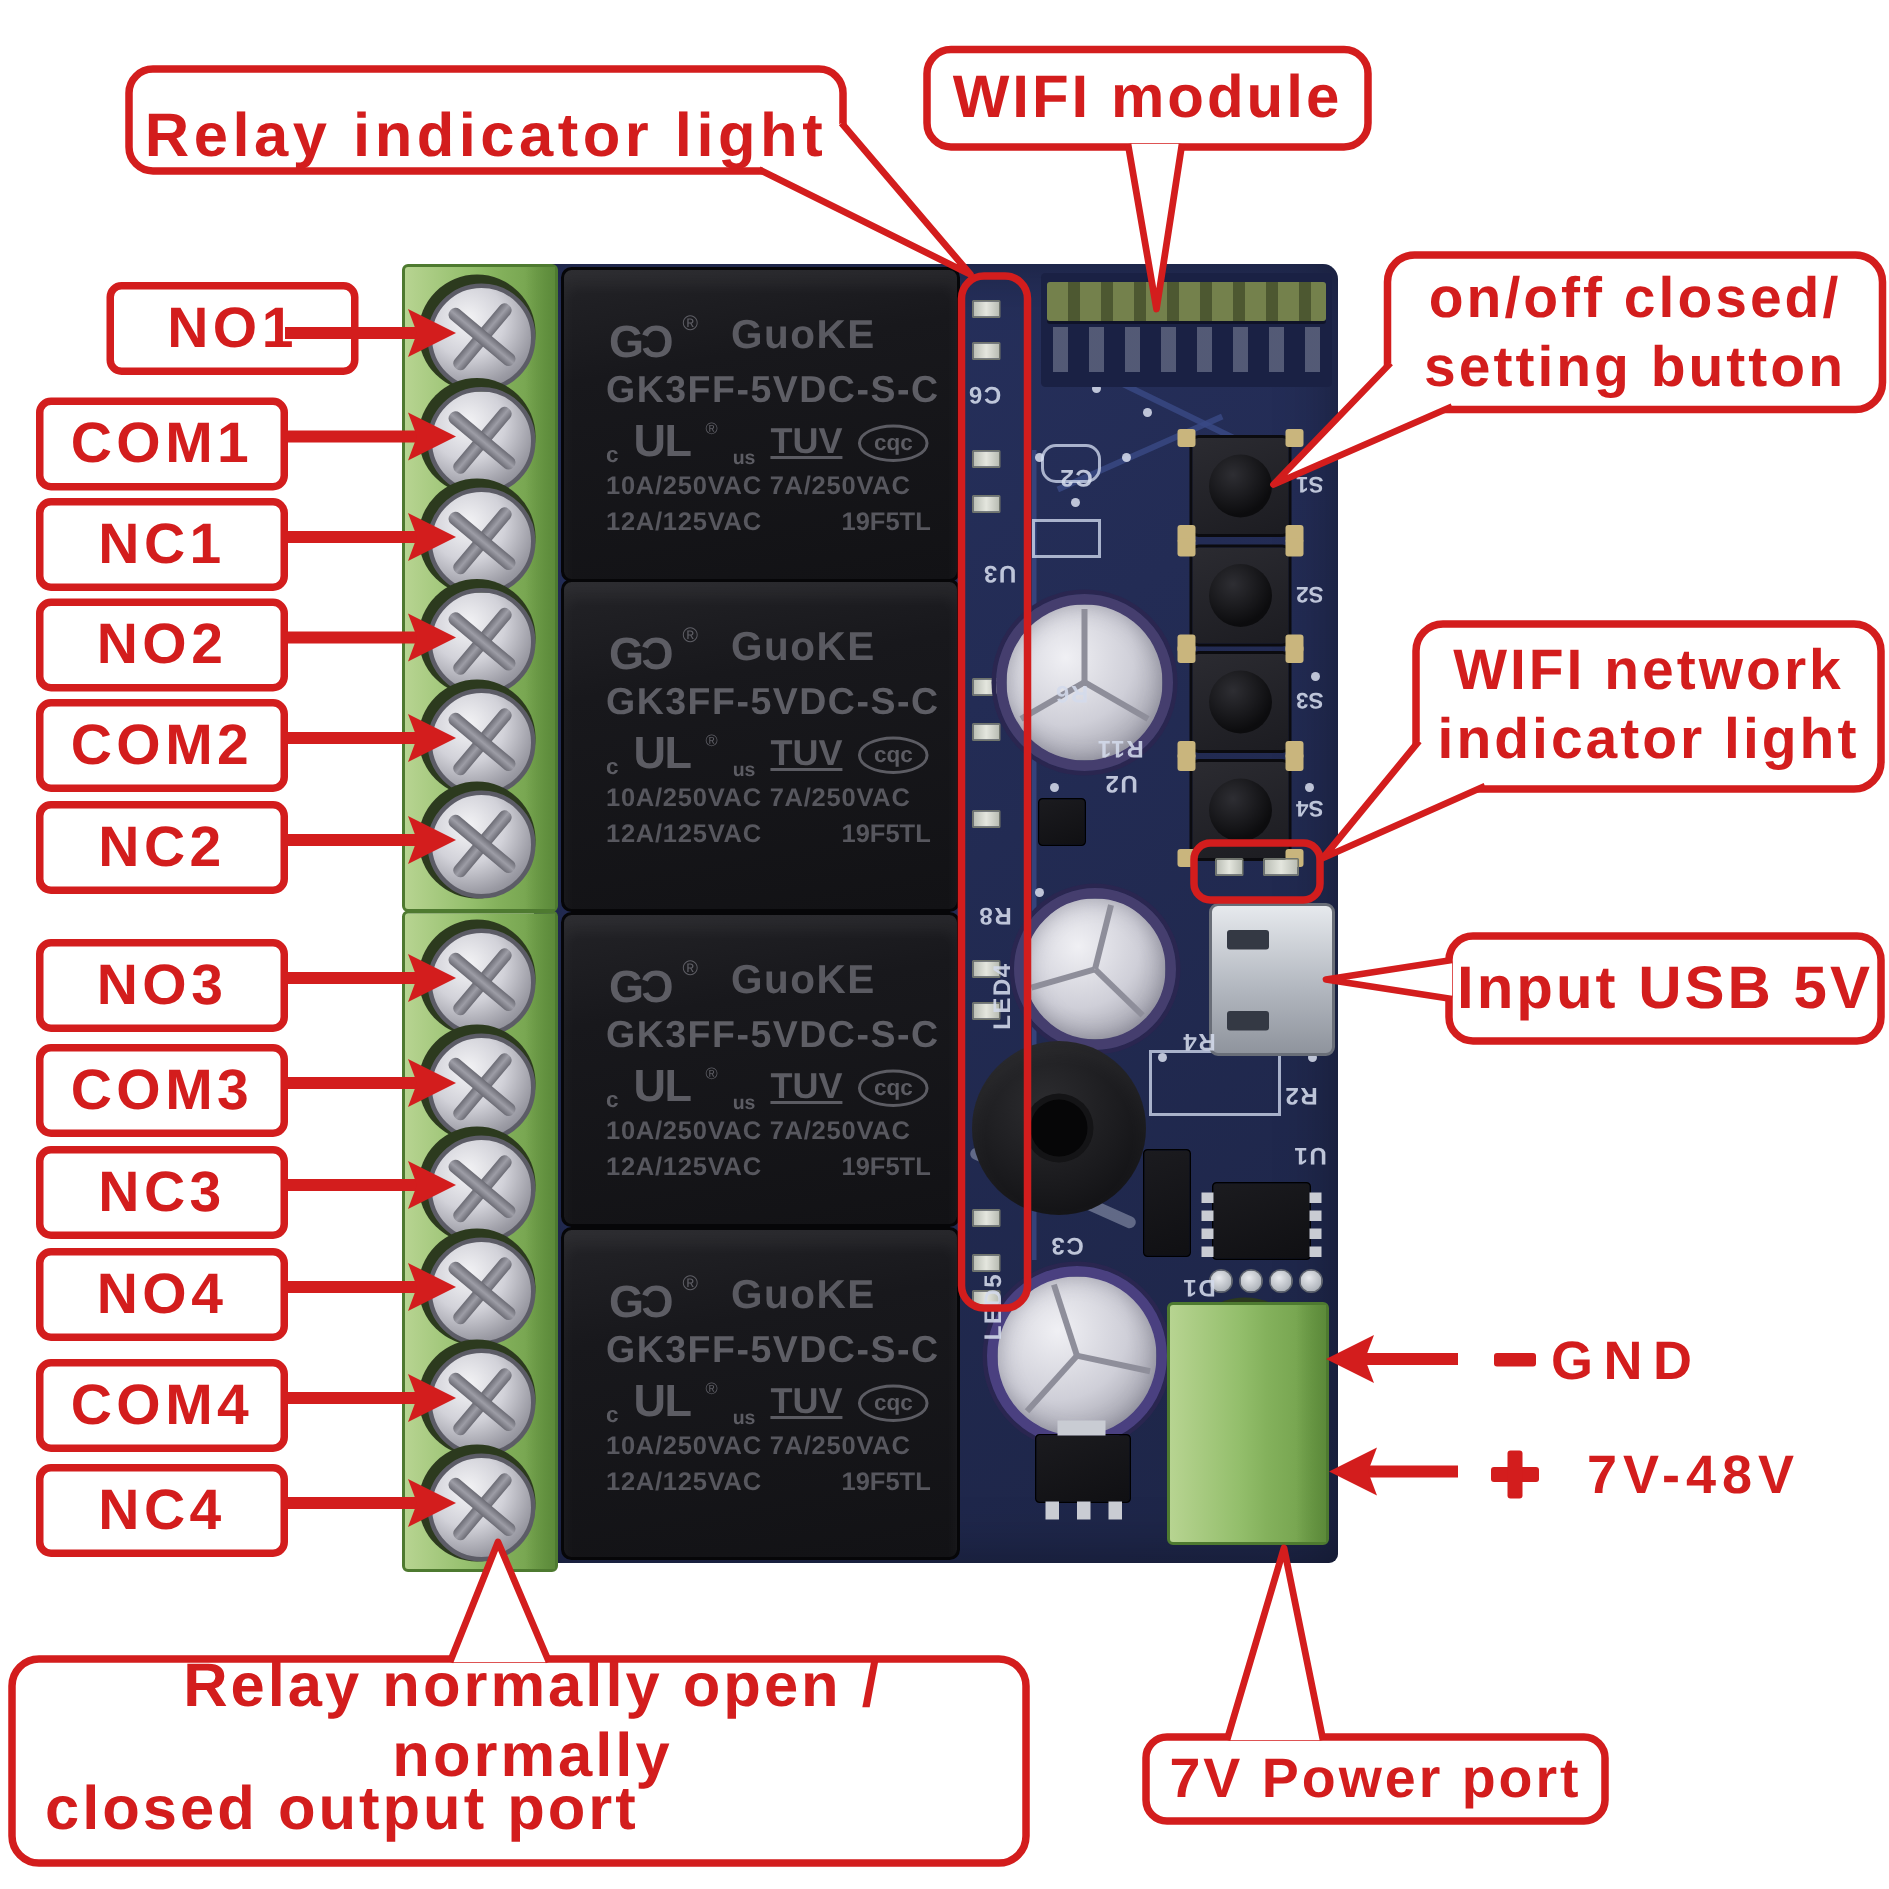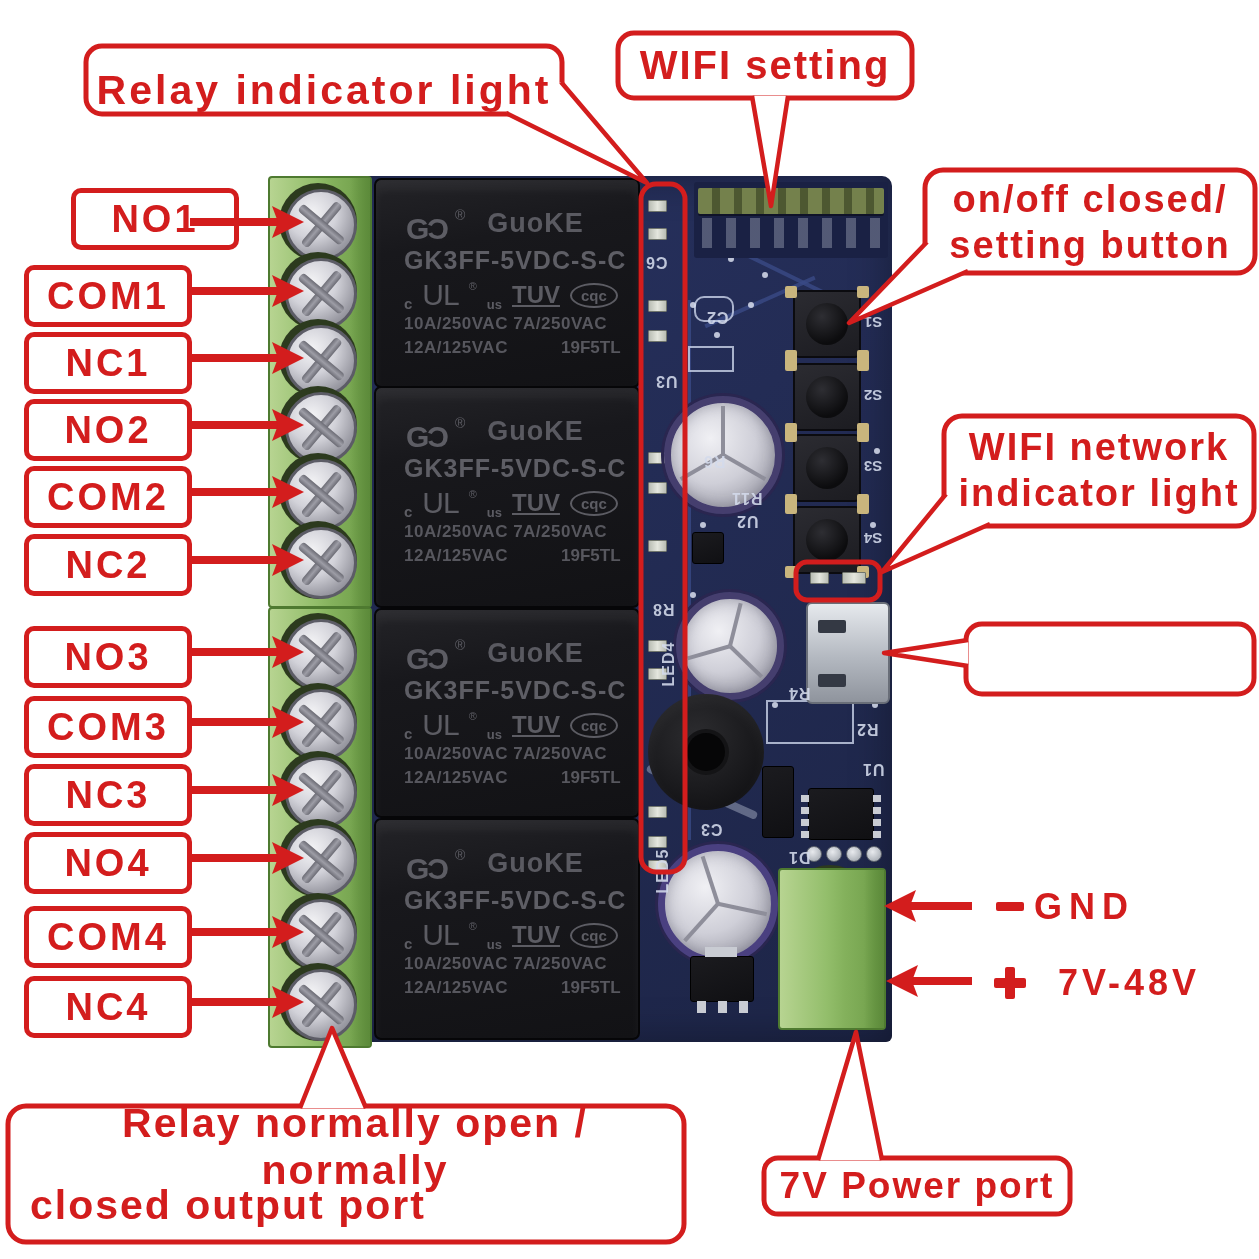--- a/index.html
+++ b/index.html
@@ -74,21 +74,21 @@
   
   .relay{position:absolute;left:374px;width:262px;background:linear-gradient(170deg,#232327 0%,#18181c 30%,#121215 100%);
     border:2px solid #060608;border-radius:7px;color:#64646b;box-shadow:inset 0 10px 10px rgba(255,255,255,.05);}
   .relay .r-logo-row{position:absolute;left:30px;top:26px;height:34px;display:flex;align-items:center;gap:8px;}
   .relay .r-logo{font-size:30px;font-weight:800;letter-spacing:-2px;color:#5d5d64;margin-top:12px;}
   .relay .r-reg{font-size:14px;margin-top:-16px;color:#5d5d64;}
   .relay .r-brand{font-size:27px;font-weight:600;color:#5a5a61;margin-left:14px;letter-spacing:1px;}
   .relay .r-model{position:absolute;left:28px;top:66px;font-size:25px;font-weight:800;letter-spacing:1px;color:#5e5e65;}
   .relay .r-certs{position:absolute;left:28px;top:98px;display:flex;align-items:center;gap:10px;color:#5c5c63;}
   .relay .r-ul-c{font-size:15px;font-weight:700;align-self:flex-end;}
-  .relay .r-ul{font-size:30px;font-weight:400;letter-spacing:-1px;}
+  .relay .r-ul{font-size:30px;font-weight:700;letter-spacing:-1px;}
   .relay .r-ul-reg{font-size:11px;margin-top:-18px;}
   .relay .r-ul-us{font-size:13px;font-weight:700;align-self:flex-end;}
   .relay .r-tuv{font-size:24px;font-weight:800;text-decoration:underline;letter-spacing:0;}
   .relay .r-cqc{font-size:15px;font-weight:700;border:2px solid #5c5c63;border-radius:50%;padding:2px 9px;}
   .relay .r-line1{position:absolute;left:28px;top:134px;font-size:17px;font-weight:700;letter-spacing:.5px;color:#57575e;}
   .relay .r-line2{position:absolute;left:28px;top:158px;font-size:17px;font-weight:700;letter-spacing:.5px;color:#57575e;}
   .relay .r-code{position:absolute;left:185px;top:158px;font-size:17px;font-weight:700;color:#57575e;}
   
   .lbl-box{position:absolute;left:24px;width:158px;height:52px;background:#fff;border:5px solid #d31d1d;
     border-radius:10px;display:flex;align-items:center;justify-content:center;
@@ -469,25 +469,26 @@
       <path d="M 752,96  L 771,206 L 788,96"></path>
       <path d="M 927,242 L 849,323 L 968,271"></path>
       <path d="M 946,494 L 882,572 L 990,524"></path>
       <path d="M 968,640 L 884,653 L 968,666"></path>
       <path d="M 818,1160 L 856,1032 L 882,1160"></path>
       <path d="M 300,1108 L 332,1028 L 366,1108"></path>
     </g>
   </svg>
 
   <div class="co-text" style="left:86px;top:56px;width:476px;height:68px;font-size:41px;letter-spacing:3px;">Relay indicator light</div>
-  <div class="co-text" style="left:618px;top:33px;width:294px;height:65px;font-size:40px;letter-spacing:2px;">WIFI setting</div>
+  <div class="co-text" style="left:618px;top:33px;width:294px;height:65px;font-size:40px;letter-spacing:2px;">WIFI module</div>
   <div class="co-text" style="left:925px;top:178px;width:330px;height:42px;font-size:38px;letter-spacing:2px;">on/off closed/</div>
   <div class="co-text" style="left:944px;top:426px;width:310px;height:42px;font-size:38px;letter-spacing:2px;">WIFI network</div>
   <div class="co-text" style="left:925px;top:224px;width:330px;height:42px;font-size:38px;letter-spacing:2px;">setting button</div>
   <div class="co-text" style="left:944px;top:472px;width:310px;height:42px;font-size:38px;letter-spacing:2px;">indicator light</div>
+  <div class="co-text" style="left:966px;top:624px;width:288px;height:70px;font-size:40px;letter-spacing:2px;">Input USB 5V</div>
   <div class="co-text" style="left:764px;top:1158px;width:306px;height:56px;font-size:37px;letter-spacing:2px;">7V Power port</div>
   <div class="co-text" style="left:30px;top:1120px;width:650px;height:54px;font-size:41px;letter-spacing:2px;justify-content:flex-start;">Relay normally open / normally</div>
   <div class="co-text" style="left:30px;top:1178px;width:650px;height:54px;font-size:41px;letter-spacing:2px;justify-content:flex-start;">closed output port</div>
 
   <div class="minusbar" style="left:996px;top:902px;width:28px;height:9px;"></div>
   <div class="co-text" style="left:1034px;top:886px;width:150px;height:42px;font-size:36px;letter-spacing:7px;justify-content:flex-start;">GND</div>
   <div class="minusbar" style="left:994px;top:978px;width:32px;height:10px;"></div>
   <div class="minusbar" style="left:1005px;top:967px;width:10px;height:32px;"></div>
   <div class="co-text" style="left:1038px;top:962px;width:190px;height:42px;font-size:36px;letter-spacing:4px;justify-content:flex-start;margin-left:20px;">7V-48V</div>
 

